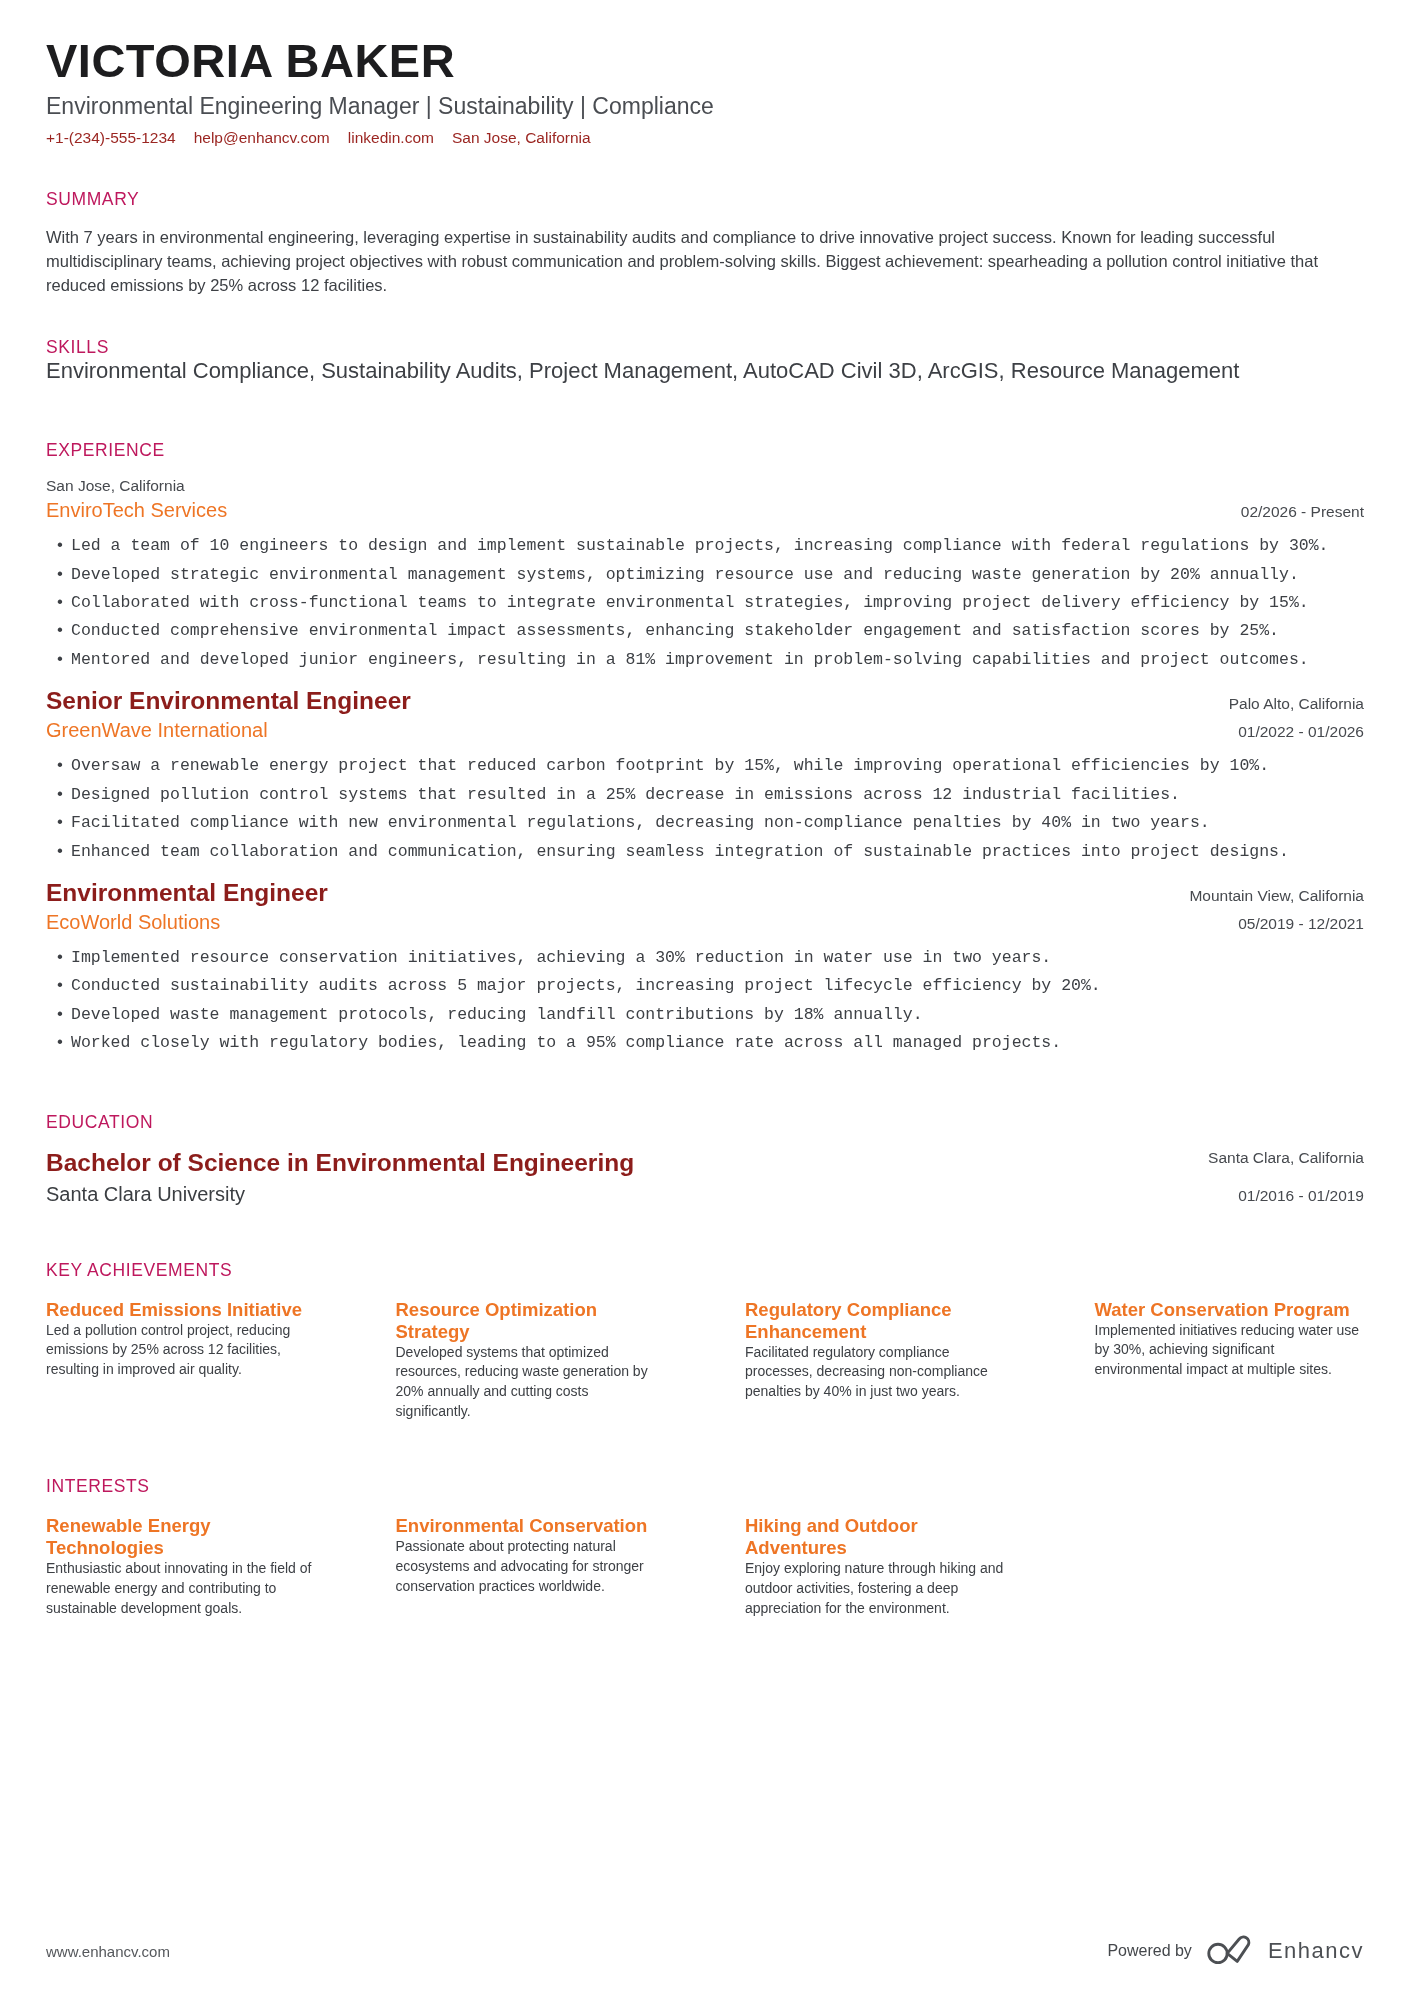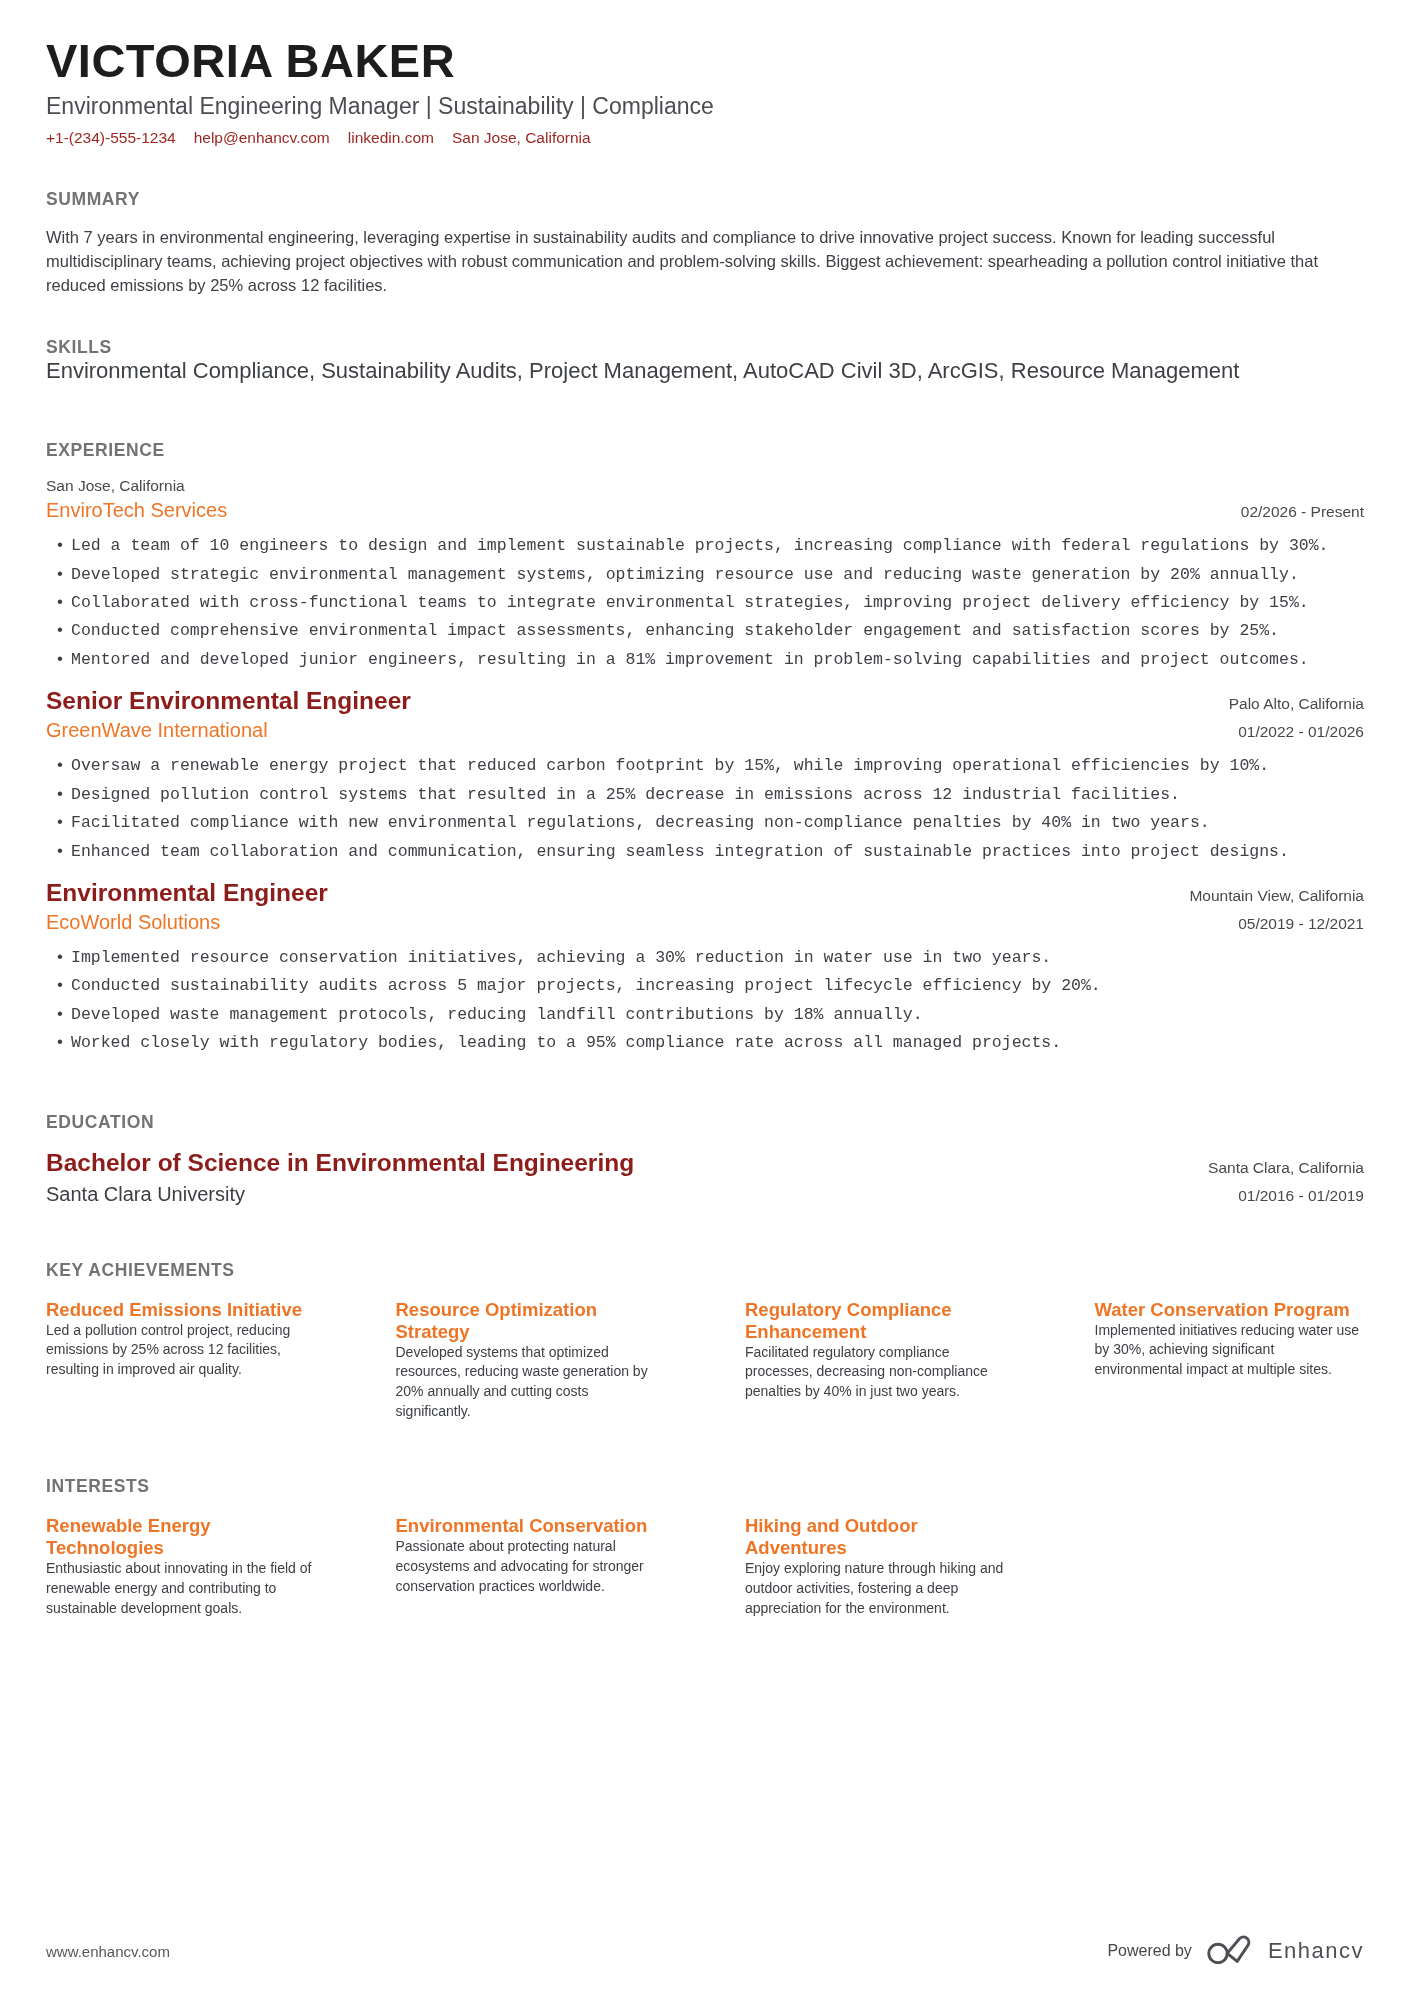--- a/index.html
+++ b/index.html
@@ -37,23 +37,23 @@
     display: flex;
     gap: 18px;
     font-size: 15.5px;
     font-weight: 500;
     color: #9b2622;
   }
 
   
   .section-heading {
     font-size: 17.5px;
-    font-weight: 700;
+    font-weight: 400;
     letter-spacing: 0.6px;
-    color: #737373;
+    color: #be185d;
   }
   .summary-section { margin-top: 42px; }
   .summary-text {
     margin-top: 16px;
     font-size: 16.5px;
     line-height: 1.43;
     color: #3d4045;
     max-width: 1318px;
   }
   .skills-section { margin-top: 40px; }
@@ -91,21 +91,21 @@
     max-width: 1280px;
   }
   ul.bullets li::before {
     content: "•";
     position: absolute;
     left: -16px;
     color: #3d4045;
   }
 
   .education-section { margin-top: 52px; }
-  .degree-row { display: flex; justify-content: space-between; align-items: flex-end; margin-top: 16px; }
+  .degree-row { display: flex; justify-content: space-between; align-items: flex-start; margin-top: 16px; }
   .degree-title { font-size: 24.5px; font-weight: 600; color: #8c1d1b; }
   .school-row { display: flex; justify-content: space-between; align-items: baseline; margin-top: 6px; }
   .school-name { font-size: 20px; color: #3b3e42; }
 
   .two-col-section { margin-top: 54px; }
   .two-col-grid {
     margin-top: 18px;
     display: grid;
     grid-template-columns: 1fr 1fr 1fr 1fr;
     column-gap: 80px;

